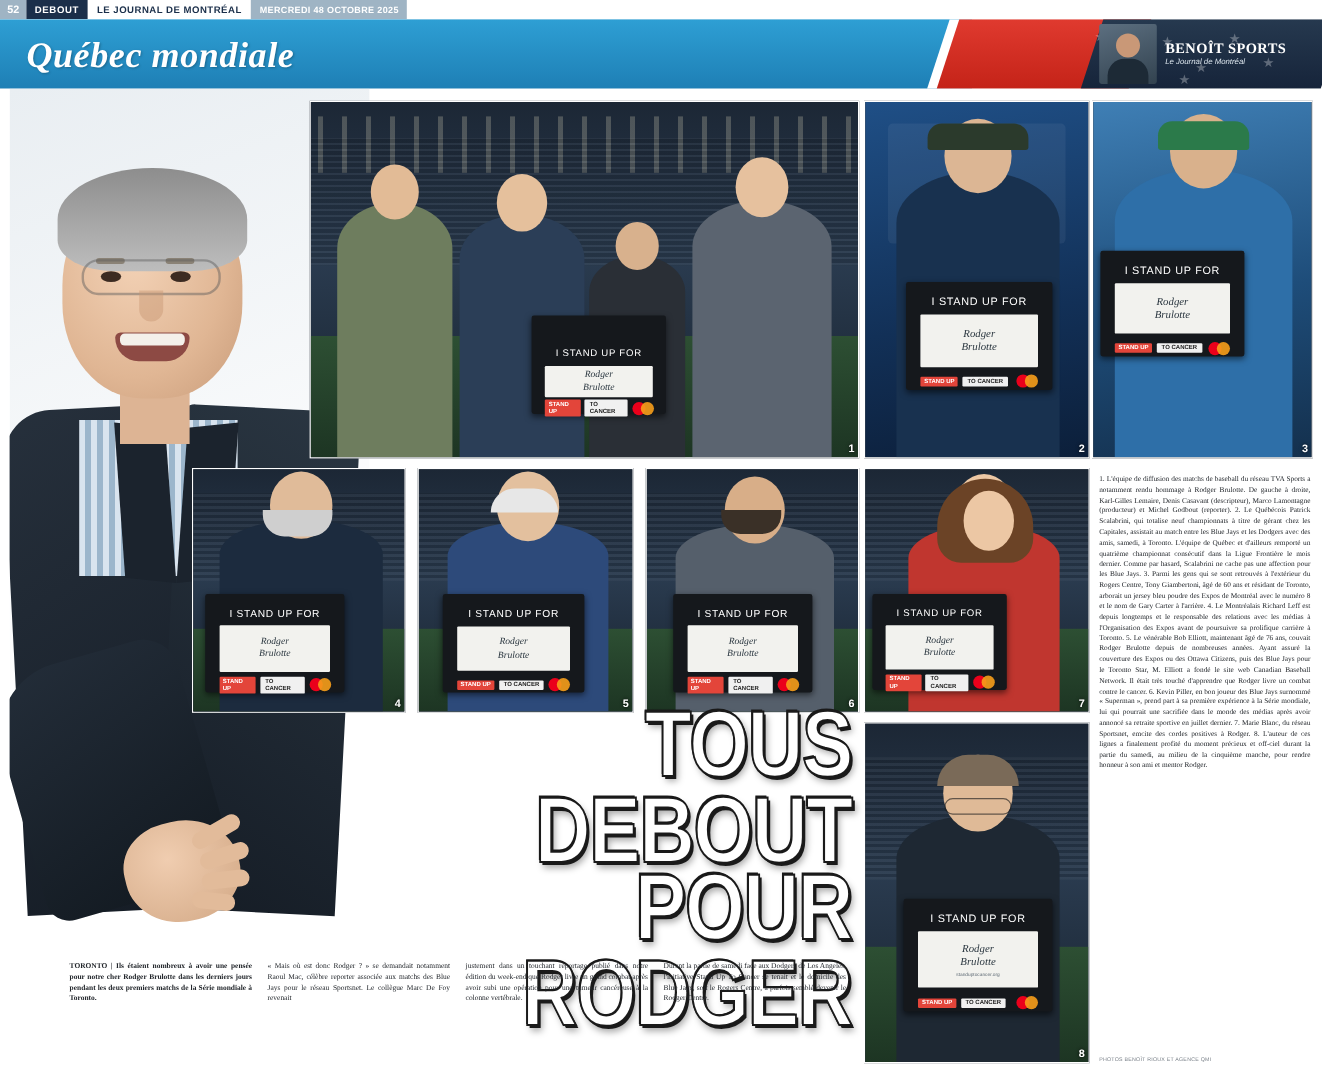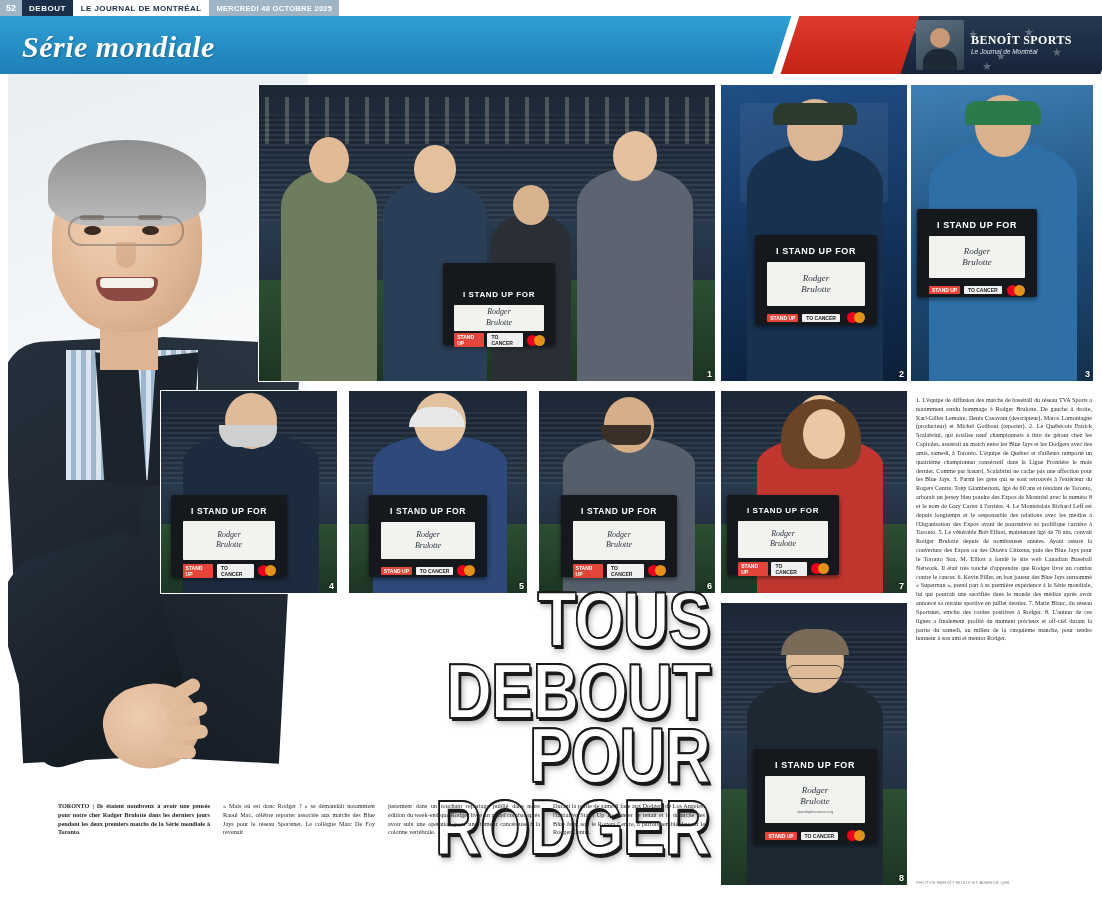--- a/index.html
+++ b/index.html
@@ -297,21 +297,21 @@
     position: absolute;
     background: #15181c;
     border-radius: 2px;
     box-shadow: 0 2px 5px rgba(0,0,0,0.55);
     display: flex; flex-direction: column;
     align-items: center;
     padding-top: 6%;
     z-index: 5;
   }
   .sign-top {
-    color: #ffffff; font-weight: bold;
+    color: #ffffff; font-weight: normal;
     letter-spacing: 0.6px;
     font-family: "Liberation Sans", sans-serif;
     white-space: nowrap;
   }
   .sign-white {
     background: #f2f2ee;
     width: 80%; flex: 1;
     margin: 5% 0 4% 0;
     border-radius: 1px;
     display: flex; flex-direction: column;
@@ -452,21 +452,21 @@
     <div class="masthead-stars">
       <span class="star" style="left:12px;top:8px;">★</span>
       <span class="star" style="left:40px;top:28px;">★</span>
       <span class="star" style="left:68px;top:12px;">★</span>
       <span class="star" style="left:96px;top:34px;">★</span>
       <span class="star" style="left:124px;top:10px;">★</span>
       <span class="star" style="left:152px;top:30px;">★</span>
       <span class="star" style="left:26px;top:42px;">★</span>
       <span class="star" style="left:82px;top:44px;">★</span>
     </div>
-    <div class="masthead-title">Série mondiale</div>
+    <div class="masthead-title">Québec mondiale</div>
     <div class="columnist-box">
       <div class="columnist-photo"></div>
       <div class="columnist-text">
         <div class="columnist-name">BENOÎT SPORTS</div>
         <div class="columnist-sub">Le Journal de Montréal</div>
       </div>
     </div>
   </div>
 
   <div class="body-area">

